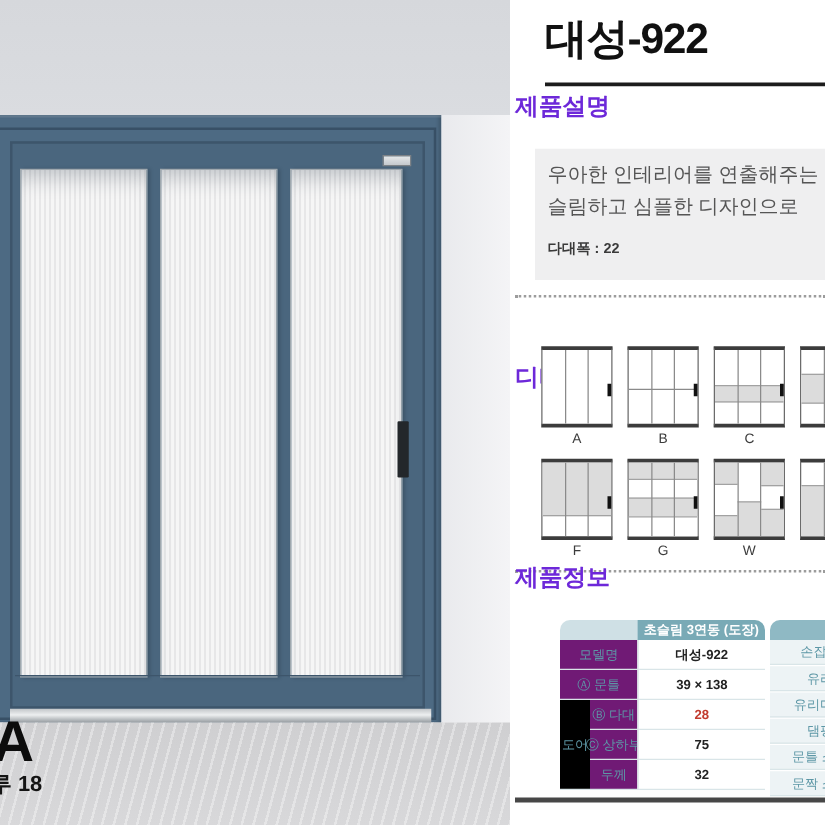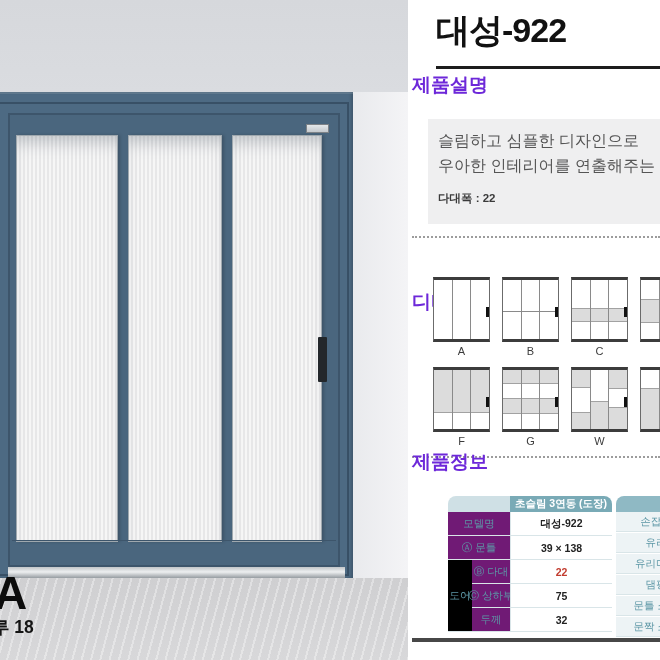--- a/index.html
+++ b/index.html
@@ -113,22 +113,22 @@
   </div>
 
   <div class="panel">
 
     <div class="title">대성-922</div>
     <div class="title-rule"></div>
 
     <div class="sec-head h-desc">제품설명</div>
     <div class="desc-box">
       <div class="desc-text">
+        <div>우아한 인테리어를 연출해주는</div>
         <div>슬림하고 심플한 디자인으로</div>
-        <div>우아한 인테리어를 연출해주는</div>
       </div>
       <div class="desc-note">다대폭 : 22</div>
     </div>
 
     <div class="dashed d1"></div>
 
     <div class="sec-head h-div">디바이딩</div>
 
     <div class="diag-row r1">
       <div class="diag">
@@ -227,21 +227,21 @@
       </div>
       <div class="tgrid">
         <div class="cell lab span2">모델명</div>
         <div class="cell val">대성-922</div>
 
         <div class="cell lab span2">Ⓐ 문틀</div>
         <div class="cell val">39 × 138</div>
 
         <div class="cell lab grp">도어</div>
         <div class="cell lab">Ⓑ 다대</div>
-        <div class="cell val red">22</div>
+        <div class="cell val red">28</div>
 
         <div class="cell lab">Ⓒ 상하부</div>
         <div class="cell val">75</div>
 
         <div class="cell lab">두께</div>
         <div class="cell val">32</div>
       </div>
     </div>
 
     <div class="tbl tbl-right">

